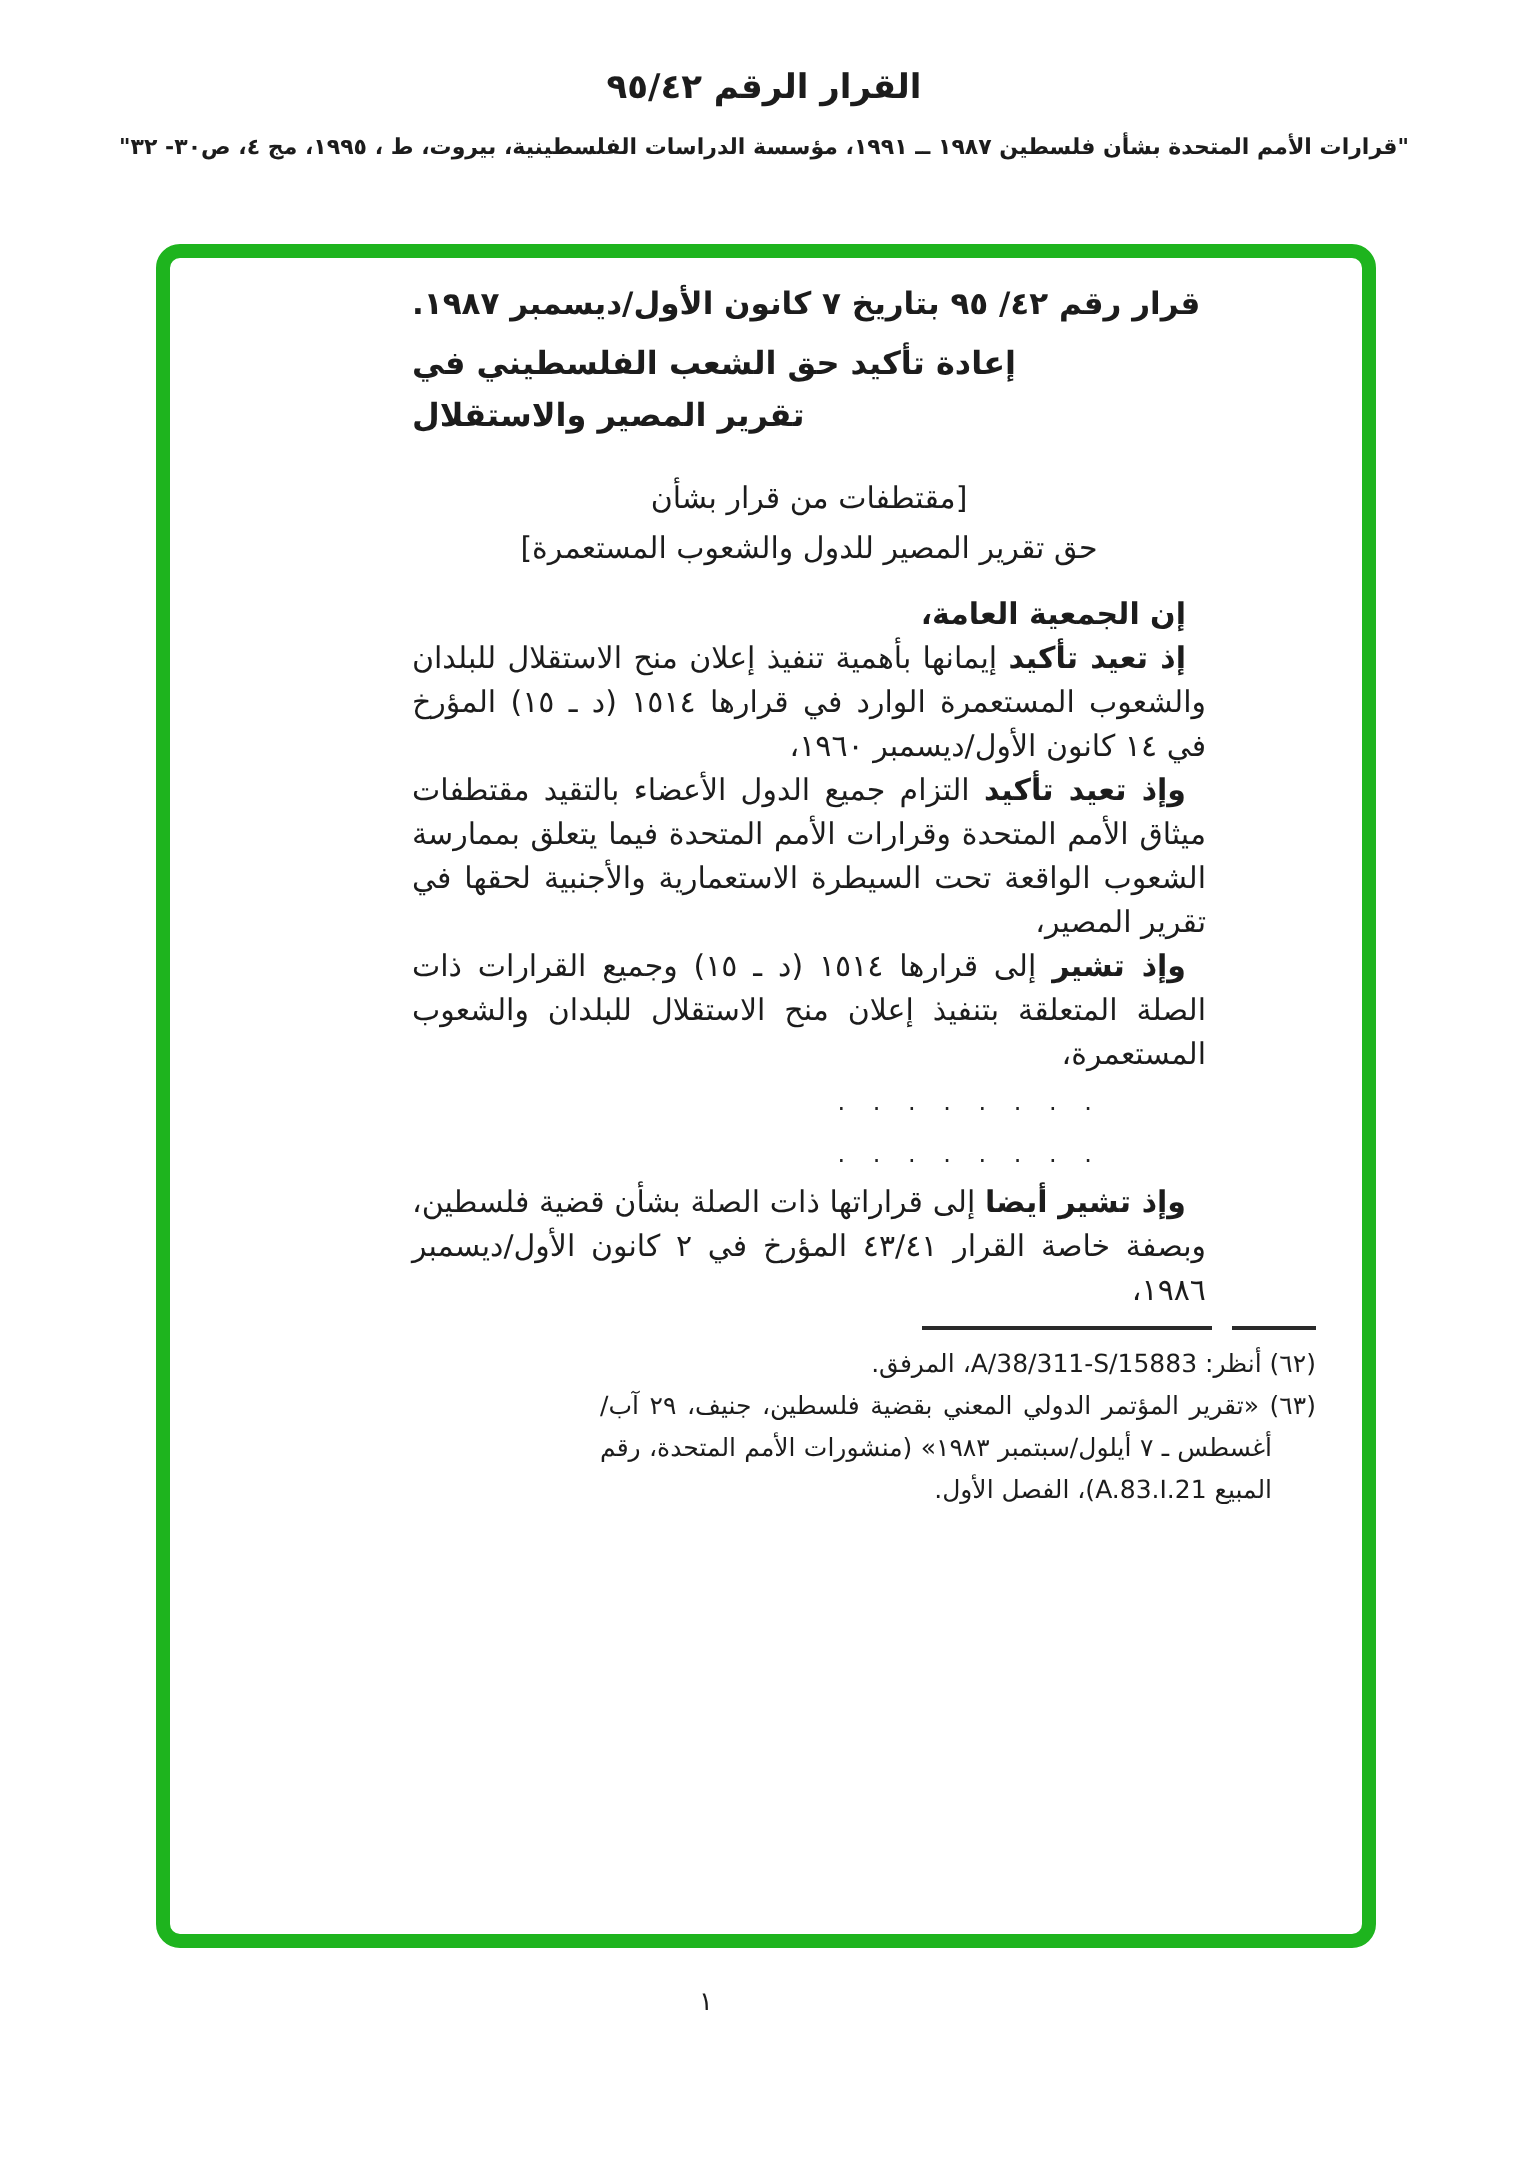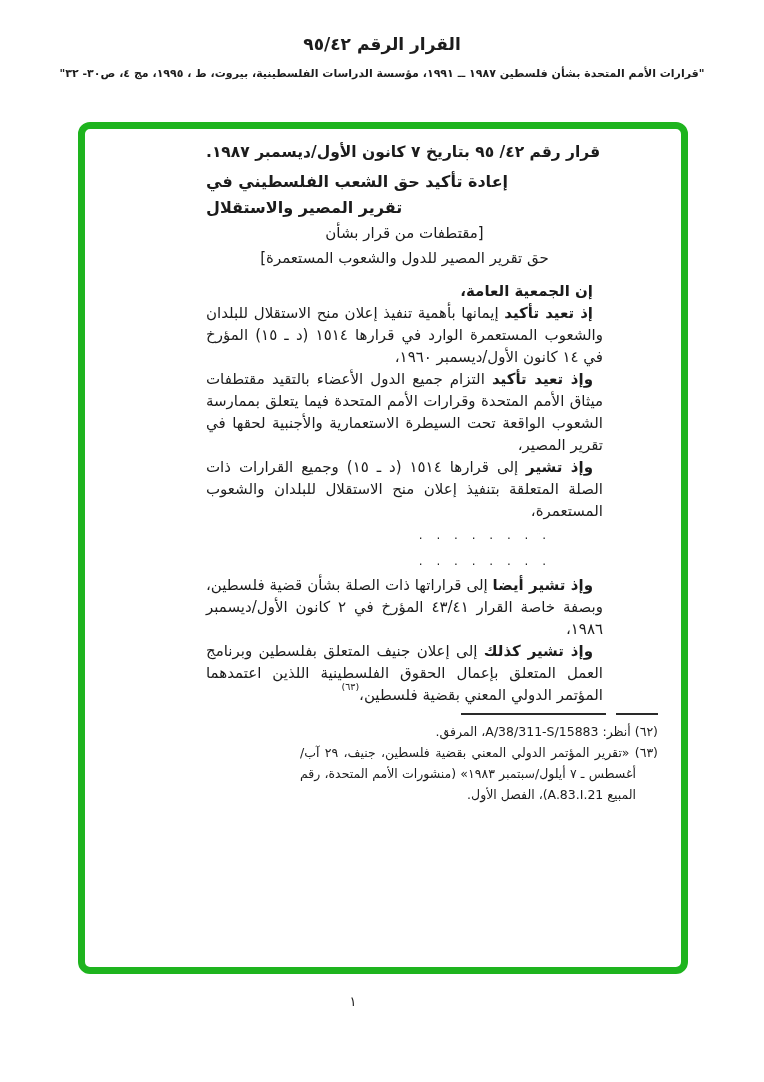--- a/index.html
+++ b/index.html
@@ -13,21 +13,21 @@
   .doc-source{font-size:11px;font-weight:bold;margin-top:11px;line-height:14px;}
 
   .green-box{
     position:absolute;left:78px;top:122px;width:610px;height:852px;
     box-sizing:border-box;border:7px solid #1eb41e;border-radius:12px;
     overflow:hidden;background:#ffffff;direction:rtl;
   }
   .res-content{margin:12px 78px 0 121px;}
   .res-date{font-size:15.5px;font-weight:bold;text-align:left;line-height:22px;}
   .res-title{font-size:16px;font-weight:bold;text-align:left;line-height:26px;margin-top:6px;}
-  .excerpt{font-size:15px;text-align:center;line-height:25px;margin-top:0;}
+  .excerpt{font-size:15px;text-align:center;line-height:25px;margin-top:16px;}
   .body-text{margin-top:9px;font-size:15px;line-height:22px;text-align:justify;}
   .para{text-indent:10px;}
   .para .b{font-weight:bold;margin-top:40px;}
   .para sup{font-size:9.5px;line-height:0;position:relative;top:-4px;}
   .dots{direction:ltr;text-align:right;padding-right:52px;font-size:12px;
         letter-spacing:5px;line-height:26px;color:#222;}
   .fn-area{margin:4px 23px 0 20px;}
   .fn-sep{display:flex;justify-content:flex-end;gap:10px;direction:ltr;
           align-items:center;height:8px;}
   .fn-sep .seg{background:#2a2a2a;height:1.6px;}
@@ -57,21 +57,20 @@
     <div class="excerpt">[مقتطفات من قرار بشأن</div>
     <div class="excerpt" style="margin-top:0;">حق تقرير المصير للدول والشعوب المستعمرة]</div>
     <div class="body-text" id="paragraphs">
         <div class="para"><span class="b">إن الجمعية العامة،</span></div>
         <div class="para"><span class="b">إذ تعيد تأكيد</span><span> إيمانها بأهمية تنفيذ إعلان منح الاستقلال للبلدان والشعوب المستعمرة الوارد في قرارها ١٥١٤ (د ـ ١٥) المؤرخ في ١٤ كانون الأول/ديسمبر ١٩٦٠،</span></div>
         <div class="para"><span class="b">وإذ تعيد تأكيد</span><span> التزام جميع الدول الأعضاء بالتقيد مقتطفات ميثاق الأمم المتحدة وقرارات الأمم المتحدة فيما يتعلق بممارسة الشعوب الواقعة تحت السيطرة الاستعمارية والأجنبية لحقها في تقرير المصير،</span></div>
         <div class="para"><span class="b">وإذ تشير</span><span> إلى قرارها ١٥١٤ (د ـ ١٥) وجميع القرارات ذات الصلة المتعلقة بتنفيذ إعلان منح الاستقلال للبلدان والشعوب المستعمرة،</span></div>
         <div class="dots">. . . . . . . .</div>
         <div class="dots">. . . . . . . .</div>
         <div class="para"><span class="b">وإذ تشير أيضا</span><span> إلى قراراتها ذات الصلة بشأن قضية فلسطين، وبصفة خاصة القرار ٤١/‏٤٣ المؤرخ في ٢ كانون الأول/ديسمبر ١٩٨٦،</span></div>
-        <div class="para"><span class="b">وإذ تشير كذلك</span><span> إلى إعلان جنيف المتعلق بفلسطين وبرنامج العمل المتعلق بإعمال الحقوق الفلسطينية اللذين اعتمدهما المؤتمر الدولي المعني بقضية فلسطين،</span><sup>(٦٣)</sup></div>
       </div>
   </div>
   <div class="fn-area">
     <div class="fn-sep">
       <span class="seg seg-long"></span>
       <span class="seg seg-short"></span>
     </div>
     <div class="footnotes" id="footnotes">
         <div class="fn-item">(٦٢) أنظر: A/38/311-S/15883، المرفق.</div>
         <div class="fn-item">(٦٣) «تقرير المؤتمر الدولي المعني بقضية فلسطين، جنيف، ٢٩ آب/أغسطس ـ ٧ أيلول/سبتمبر ١٩٨٣» (منشورات الأمم المتحدة، رقم المبيع A.83.I.21)، الفصل الأول.</div>

